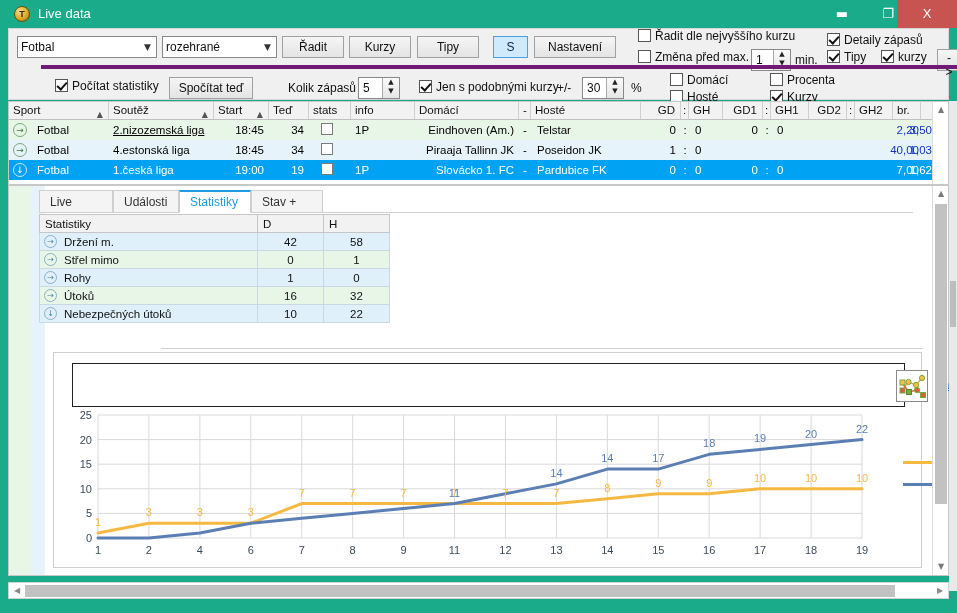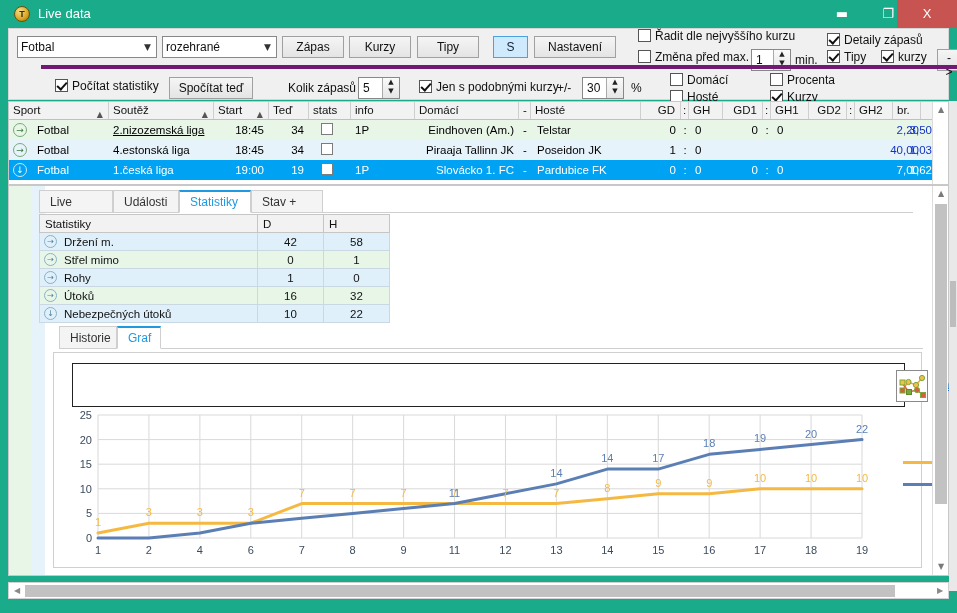--- a/index.html
+++ b/index.html
@@ -269,21 +269,21 @@
         <span class="combo-arrow">▼</span>
       </div>
 
       <div class="combo-wrap" style="left:153px; top:7px; width:115px;">
         <select class="combo" style="left:0; top:0; width:115px;">
           <option>rozehrané</option>
         </select>
         <span class="combo-arrow">▼</span>
       </div>
 
-      <button class="btn" style="left:273px; top:7px; width:62px;">Zápas</button>
+      <button class="btn" style="left:273px; top:7px; width:62px;">Řadit</button>
       <button class="btn" style="left:340px; top:7px; width:62px;">Kurzy</button>
       <button class="btn" style="left:408px; top:7px; width:62px;">Tipy</button>
       <button class="btn accent" style="left:484px; top:7px; width:35px;">S</button>
       <button class="btn" style="left:525px; top:7px; width:82px;">Nastavení</button>
 
       <div class="chk" style="left:629px; top:0;">
         <span class="box"></span><span>Řadit dle nejvyššího kurzu</span>
       </div>
       <div class="chk" style="left:629px; top:21px;">
         <span class="box"></span><span>Změna před max.</span>
@@ -483,24 +483,20 @@
         <td class="v">32</td>
       </tr>
       <tr class="a">
         <td class="name"><span class="rico">↓</span>Nebezpečných útoků</td>
         <td class="v">10</td>
         <td class="v">22</td>
       </tr>
     </tbody>
       </table>
 
-    <div class="tabstrip" style="left:50px; top:140px; width:160px;">
-      <div class="tab" style="left:0;   width:58px;">Historie</div>
-      <div class="tab active" style="left:58px;width:44px;">Graf</div>
-    </div>
     <div class="tabline" style="left:152px; top:162px; width:762px;"></div>
 
     <div class="chartpanel">
       <div class="graphbox">
         <div class="chartlink">
           <span class="linkico">
             <svg width="30" height="30" viewBox="0 0 30 30">
               <polyline points="5,20 11,11 19,14 25,7" fill="none" stroke="#e8a33d" stroke-width="1.4"></polyline>
               <polyline points="5,12 12,21 20,19 26,24" fill="none" stroke="#d95f3b" stroke-width="1.4"></polyline>
               <rect x="3" y="17" width="5" height="5" fill="#d95f3b" stroke="#7aa83a" stroke-width="1"></rect>

